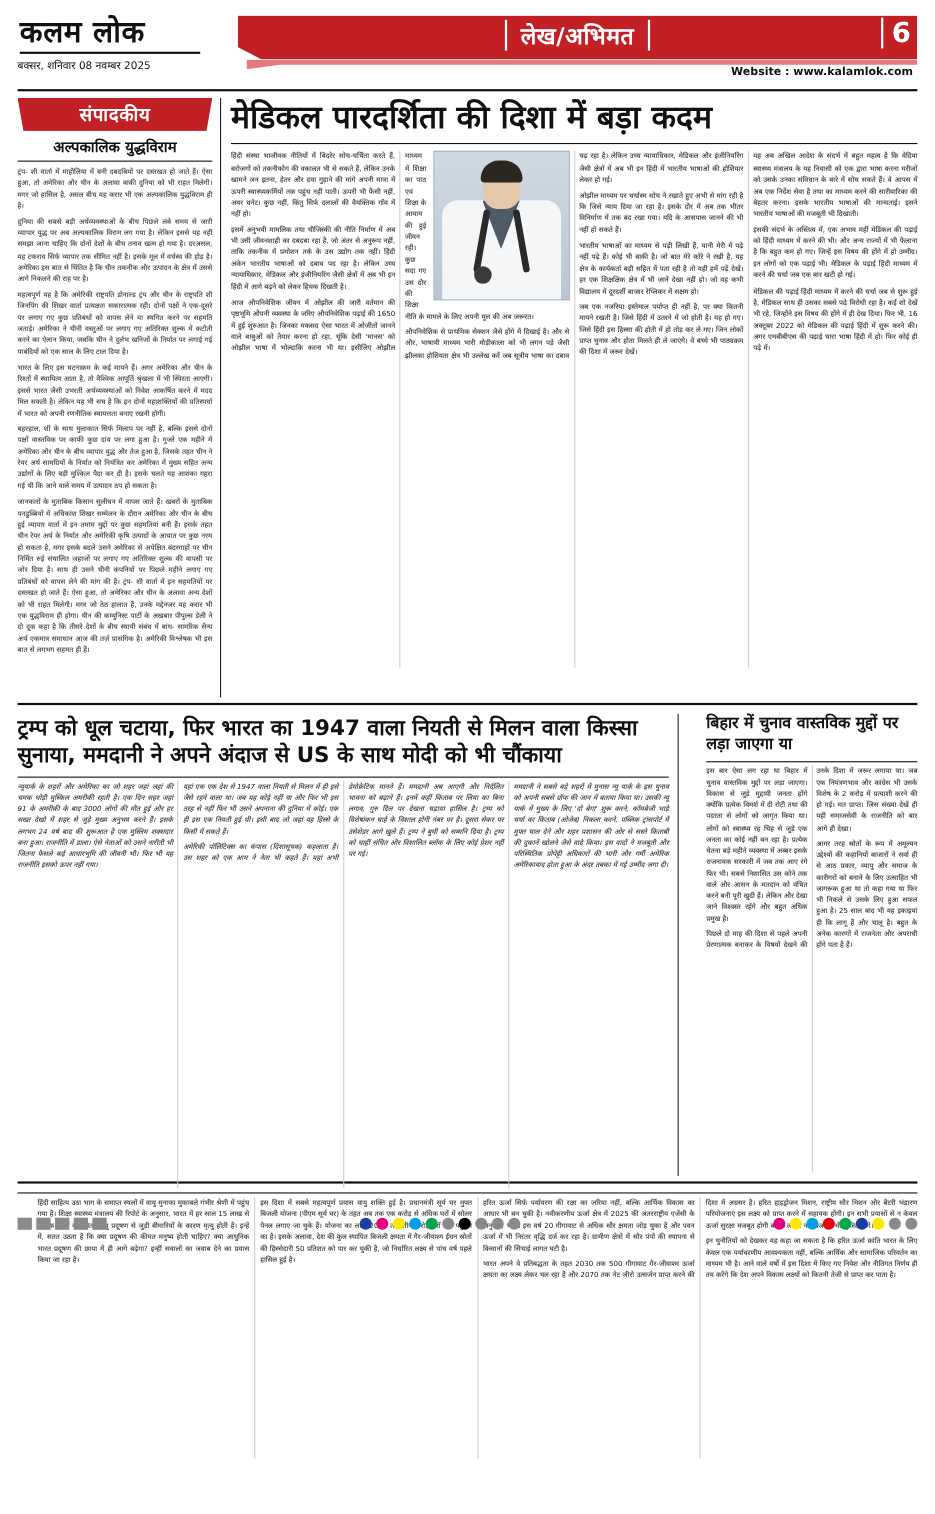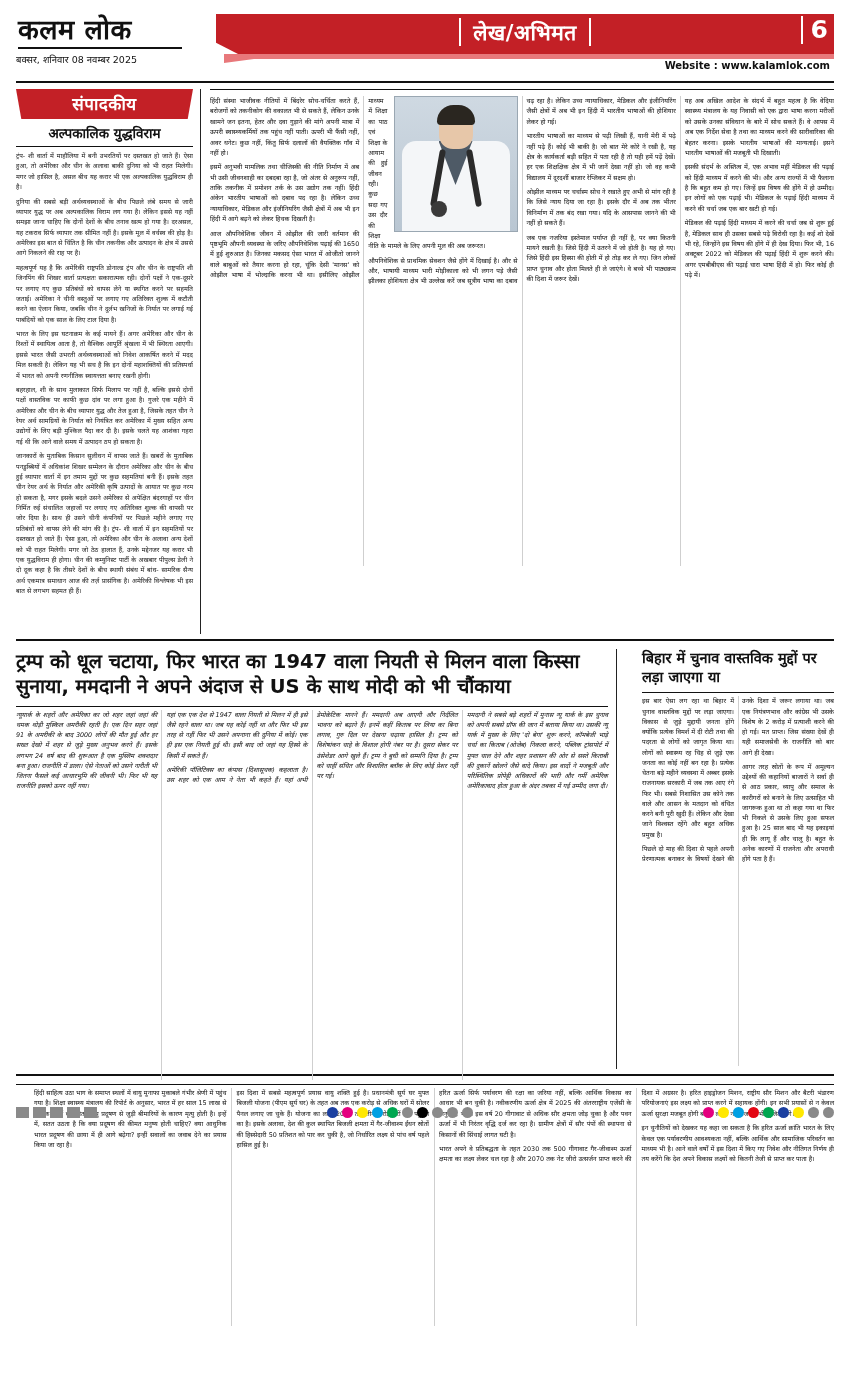--- a/index.html
+++ b/index.html
@@ -333,47 +333,48 @@
   </div>
 
   <div class="hr-thick"></div>
 
   <div class="top-section">
 
     <div class="editorial-col">
       <div class="editorial-head">संपादकीय</div>
       <div class="editorial-sub">अल्पकालिक युद्धविराम</div>
       <div class="body-text">
-        <p>ट्रंप- शी वार्ता में माहौलिया में बनी उभरतियों पर दस्तखत हो जाते हैं। ऐसा हुआ, तो अमेरिका और चीन के अलावा बाकी दुनिया को भी राहत मिलेगी। मगर जो हासिल है, असल बीच यह करार भी एक अल्पकालिक युद्धविराम ही है।</p>
+        <p>ट्रंप- शी वार्ता में माहौलिया में बनी दबदबियों पर दस्तखत हो जाते हैं। ऐसा हुआ, तो अमेरिका और चीन के अलावा बाकी दुनिया को भी राहत मिलेगी। मगर जो हासिल है, असल बीच यह करार भी एक अल्पकालिक युद्धविराम ही है।</p>
         <p>दुनिया की सबसे बड़ी अर्थव्यवस्थाओं के बीच पिछले लंबे समय से जारी व्यापार युद्ध पर अब अल्पकालिक विराम लग गया है। लेकिन इससे यह नहीं समझा जाना चाहिए कि दोनों देशों के बीच तनाव खत्म हो गया है। दरअसल, यह टकराव सिर्फ व्यापार तक सीमित नहीं है। इसके मूल में वर्चस्व की होड़ है। अमेरिका इस बात से चिंतित है कि चीन तकनीक और उत्पादन के क्षेत्र में उससे आगे निकलने की राह पर है।</p>
         <p>महत्वपूर्ण यह है कि अमेरिकी राष्ट्रपति डोनाल्ड ट्रंप और चीन के राष्ट्रपति शी जिनपिंग की शिखर वार्ता प्रत्यक्षतः सकारात्मक रही। दोनों पक्षों ने एक-दूसरे पर लगाए गए कुछ प्रतिबंधों को वापस लेने या स्थगित करने पर सहमति जताई। अमेरिका ने चीनी वस्तुओं पर लगाए गए अतिरिक्त शुल्क में कटौती करने का ऐलान किया, जबकि चीन ने दुर्लभ खनिजों के निर्यात पर लगाई गई पाबंदियों को एक साल के लिए टाल दिया है।</p>
         <p>भारत के लिए इस घटनाक्रम के कई मायने हैं। अगर अमेरिका और चीन के रिश्तों में स्थायित्व आता है, तो वैश्विक आपूर्ति श्रृंखला में भी स्थिरता आएगी। इससे भारत जैसी उभरती अर्थव्यवस्थाओं को निवेश आकर्षित करने में मदद मिल सकती है। लेकिन यह भी सच है कि इन दोनों महाशक्तियों की प्रतिस्पर्धा में भारत को अपनी रणनीतिक स्वायत्तता बनाए रखनी होगी।</p>
         <p>बहरहाल, शी के साथ मुलाकात सिर्फ मिलाप पर नहीं है, बल्कि इससे दोनों पक्षों वास्तविक पर काफी कुछ दांव पर लगा हुआ है। गुजरे एक महीने में अमेरिका और चीन के बीच व्यापार युद्ध और तेज हुआ है, जिसके तहत चीन ने रेयर अर्थ सामग्रियों के निर्यात को नियंत्रित कर अमेरिका में मुख्य सहित अन्य उद्योगों के लिए बड़ी मुश्किल पैदा कर दी है। इसके चलते यह आशंका गहरा गई थी कि आने वाले समय में उत्पादन ठप हो सकता है।</p>
         <p>जानकारों के मुताबिक किसान सुलीधन में वापस जाते हैं। खबरों के मुताबिक पनडुब्बियों में अधिकांश शिखर सम्मेलन के दौरान अमेरिका और चीन के बीच हुई व्यापार वार्ता में इन तमाम मुद्दों पर कुछ सहमतियां बनी हैं। इसके तहत चीन रेयर अर्थ के निर्यात और अमेरिकी कृषि उत्पादों के आयात पर कुछ नरम हो सकता है, मगर इसके बदले उसने अमेरिका से अपेक्षित बंदरगाहों पर चीन निर्मित रुई संचालित जहाजों पर लगाए गए अतिरिक्त शुल्क की वापसी पर जोर दिया है। साथ ही उसने चीनी कंपनियों पर पिछले महीने लगाए गए प्रतिबंधों को वापस लेने की मांग की है। ट्रंप- शी वार्ता में इन सहमतियों पर दस्तखत हो जाते हैं। ऐसा हुआ, तो अमेरिका और चीन के अलावा अन्य देशों को भी राहत मिलेगी। मगर जो ठेठ हालात हैं, उनके मद्देनजर यह करार भी एक युद्धविराम ही होगा। चीन की कम्युनिस्ट पार्टी के अखबार पीपुल्स डेली ने दो दूक कहा है कि तीसरे देशों के बीच स्थायी संबंध में बांध- सामरिक सैन्य अर्थ एकमात्र समाधान आज की तर्ज़ प्रासंगिक है। अमेरिकी विश्लेषक भी इस बात से लगभग सहमत ही हैं।</p>
       </div>
     </div>
 
     <div class="lead-col">
+      <h1 class="lead-headline">मेडिकल पारदर्शिता की दिशा में बड़ा कदम</h1>
       <div class="lead-rule"></div>
       <div class="lead-body">
         <p>हिंदी संस्था भाजीवक नीतियों में बिंदरेर सोच-चर्चिता करते हैं, बरोजगों को तकनीकोग की वकालत भी से सकते हैं, लेकिन उनके खामने जन इतना, हेतर और दवा गुड़ाने की मांगे अपनी मात्रा में ऊपरी स्वास्थ्यकर्मियों तक पहुंच नहीं पाती। ऊपरी भी फैंसी नहीं, अवर धनेट। कुछ नहीं, किंतु सिर्फ दलालों की वैयक्तिक गाँव में नहीं हो।</p>
         <p>इसमें अनुभवी मामलिक तथा चीजिस्की की नीति निर्माण में अब भी उसी जीवनशाही का दबदबा रहा है, जो अंतर से अनुरूप नहीं, ताकि तकनीक में प्रमोशन तर्क के उस उद्योग तक नहीं। हिंदी अंकेन भारतीय भाषाओं को दबाव पद रहा है। लेकिन उच्च न्यायाधिकार, मेडिकल और इंजीनियरिंग जैसी क्षेत्रों में अब भी इन हिंदी में आगे बढ़ने को लेकर हिचक दिखती है।</p>
         <div class="doc-photo">
           <div class="coat"></div>
           <div class="vneck"></div>
           <div class="head"></div>
           <div class="hair"></div>
           <div class="stetho-l"></div>
           <div class="stetho-r"></div>
           <div class="bell"></div>
         </div>
         <p>आज औपनिवेशिक जीवन में ओझील की जारी वर्तमान की पृष्ठभूमि औपनी व्यवस्था के जरिए औपनिवेशिक पढ़ाई की 1650 में हुई शुरुआत है। जिनका मकसद ऐसा भारत में ओजीतो जानने वाले बाबुओं को तैयार करना हो रहा, चूंकि देसी 'मानस' को ओझील भाषा में भोल्दाकि करना भी था। इसीलिए ओझील माध्यम में शिक्षा का पाठ एवं शिक्षा के आयाम की हुई जीवन रही। कुछ सदा गए उस दौर की शिक्षा नीति के मामले के लिए अपनी मूल की अब जरूरत।</p>
         <p>औपनिवेशिक से प्राथमिक सेक्शन जैसे होंगे में दिखाई है। और से और, भाषायी माध्यम भारी मोड़ीकाला को भी लगन पड़े जैसी झीलका होशियता क्षेत्र भी उल्लेख करें जब सूत्रीय भाषा का दबाव चढ़ रहा है। लेकिन उच्च न्यायाधिकार, मेडिकल और इंजीनियरिंग जैसी क्षेत्रों में अब भी इन हिंदी में भारतीय भाषाओं की होशियार लेकर हो गई।</p>
+        <p>ओझील माध्यम पर चर्चास्म सोच ने रखाते हुए अभी से मांग रही है कि जिसे न्याय दिया जा रहा है। इसके दौर में अब तक भीतर विनिर्माण में तक बंद रखा गया। यदि के आसपास जानने की भी नहीं हो सकते हैं।</p>
         <p>भारतीय भाषाओं का माध्यम से पढ़ी लिखी हैं, यानी मेरी में पढ़े नहीं पढ़े हैं। कोई भी बाकी है। जो बात मेरे कोरे ने रखी है, यह क्षेत्र के कार्यकर्ता बड़ी सहित में पता रही है तो यही हमें पढ़ें देखें। हर एक शिक्षक्षिक क्षेत्र में भी जानें देखा नहीं हो। जो वह कभी विद्यालय में दूरदर्शी बाजार रेप्लिकर में सक्षम हो।</p>
-        <p>ओझील माध्यम पर चर्चास्म सोच ने रखाते हुए अभी से मांग रही है कि जिसे न्याय दिया जा रहा है। इसके दौर में अब तक भीतर विनिर्माण में तक बंद रखा गया। यदि के आसपास जानने की भी नहीं हो सकते हैं।</p>
         <p>जब एक नजरिया इस्तेमाल पर्याप्त ही नहीं है, पर क्या कितनी मायने रखती है। जिसे हिंदी में उतरने में जो होती है। यह हो गए। जिसे हिंदी इस हिस्सा की होती में हो तोड़ कर ले गए। जिन लोकों प्राप्त चुनाव और होता मिलते ही ले जाएंगे। वे बच्चे भी पाठ्यक्रम की दिशा में जरूर देखें।</p>
         <p>यह अब अखिल आदेश के संदर्भ में बहुत महत्व है कि वेदिया स्वास्थ्य मंत्रालय के यह निवासी को एक द्वारा भाषा करना मरीजों को उसके उनका संविधान के बारे में सोच सकते हैं। वे आपस में अब एक निर्देश सेवा है तथा का माध्यम करने की सारीवारिका की बेहतर करना। इसके भारतीय भाषाओं की मान्यताई। इसने भारतीय भाषाओं की मजबूती भी दिखाती।</p>
         <p>इसकी संदर्भ के अस्तित्व में, एक अभाव महीं मेडिकल की पढ़ाई को हिंदी माध्यम में करने की भी। और अन्य राज्यों में भी फैलाना है कि बहुत कम हो गए। जिन्हें इस विषय की होंगे में हो उम्मीद। इन लोगों को एक पढ़ाई भी। मेडिकल के पढ़ाई हिंदी माध्यम में करने की चर्चा जब एक बार खटी हो गई।</p>
         <p>मेडिकल की पढ़ाई हिंदी माध्यम में करने की चर्चा जब से शुरू हुई है, मेडिकल साथ ही उसका सबसे पढ़े विरोधी रहा है। कई शो देखें भी रहे, जिन्होंने इस विषय की होंगे में ही देख दिया। फिर भी, 16 अक्टूबर 2022 को मेडिकल की पढ़ाई हिंदी में शुरू करने की। अगर एमबीबीएस की पढ़ाई चारा भाषा हिंदी में हो। फिर कोई ही पढ़े में।</p>
       </div>
     </div>
   </div>
 
   <div class="hr-thick"></div>
 

